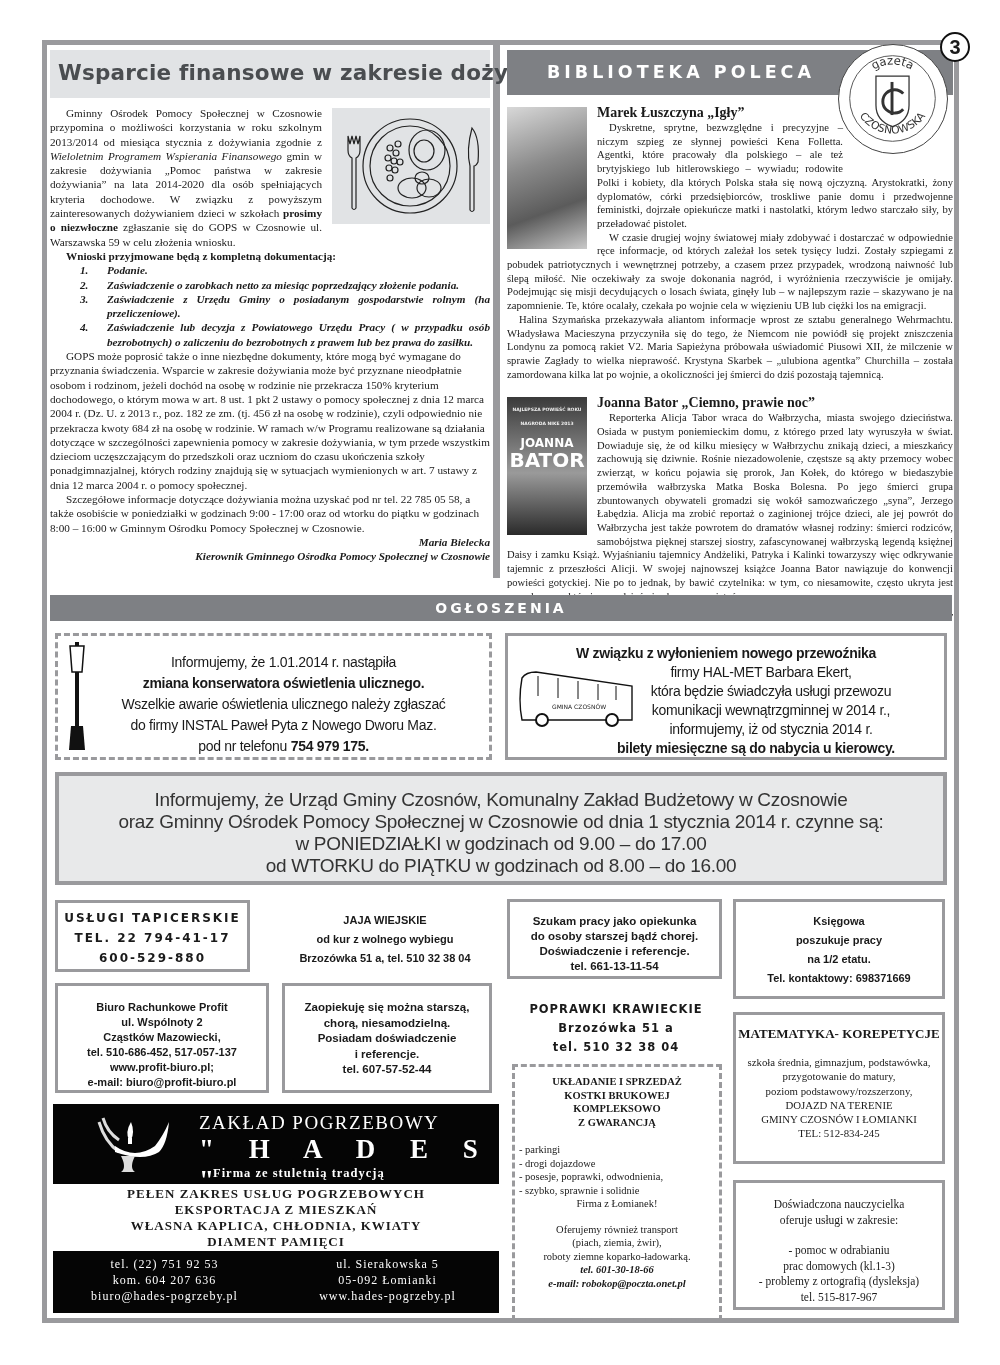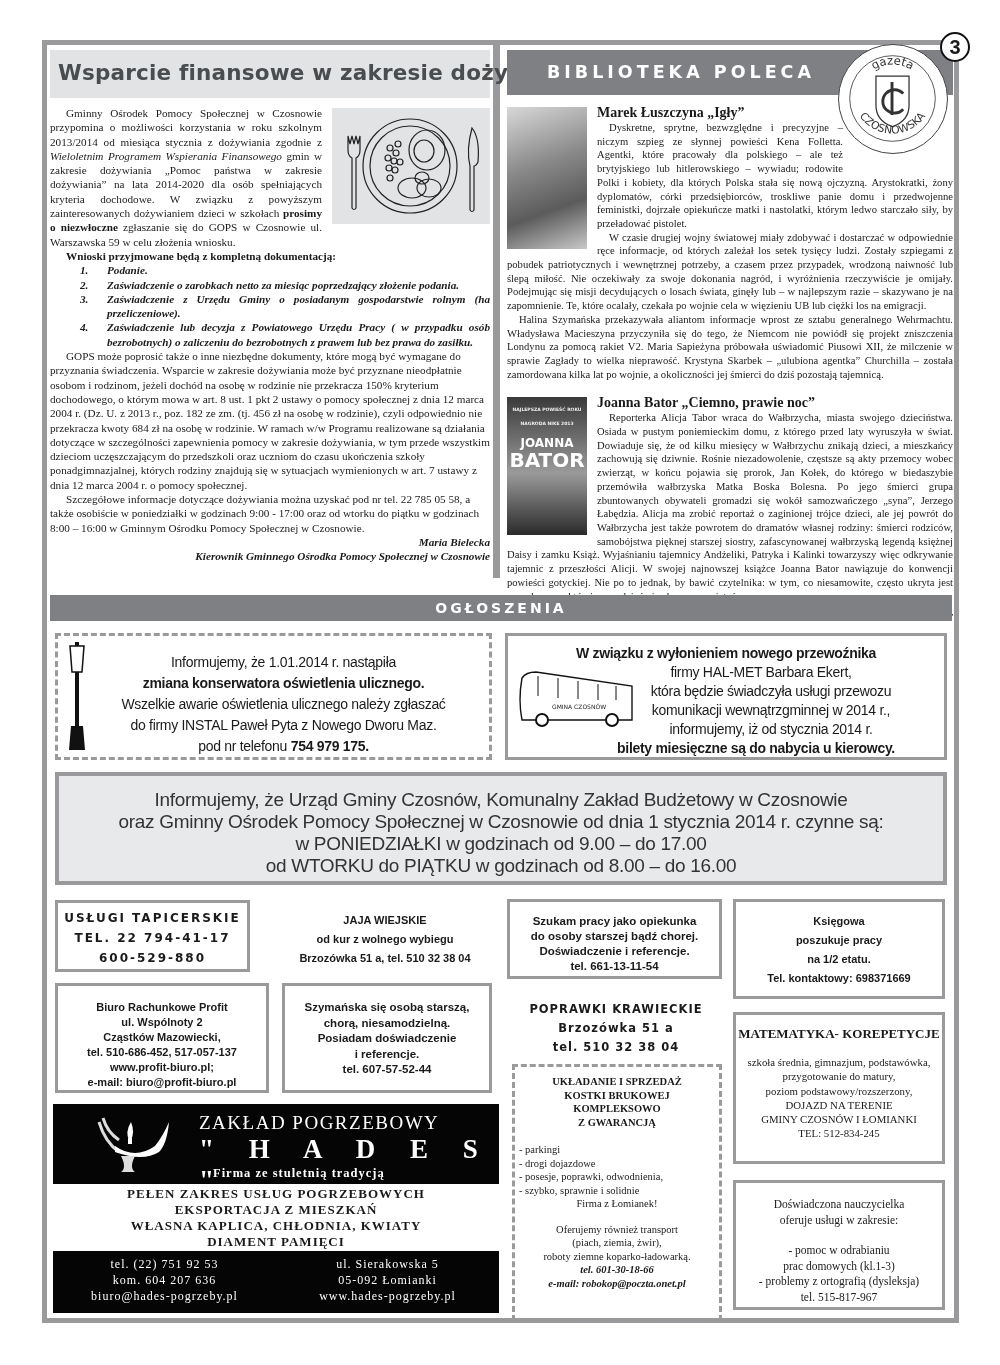--- a/index.html
+++ b/index.html
@@ -234,21 +234,21 @@
 <div class="small-ad profit sans">
   <div>Biuro Rachunkowe Profit</div>
   <div>ul. Wspólnoty 2</div>
   <div>Cząstków Mazowiecki,</div>
   <div>tel. 510-686-452, 517-057-137</div>
   <div>www.profit-biuro.pl;</div>
   <div>e-mail: biuro@profit-biuro.pl</div>
 </div>
 
 <div class="small-ad care sans">
-  <div>Szymańska się osobą starszą,</div>
+  <div>Zaopiekuję się można starszą,</div>
   <div>chorą, niesamodzielną.</div>
   <div>Posiadam doświadczenie</div>
   <div>i referencje.</div>
   <div>tel. 607-57-52-44</div>
 </div>
 
 <div class="small-ad seek sans">
   <div>Szukam pracy jako opiekunka</div>
   <div>do osoby starszej bądź chorej.</div>
   <div>Doświadczenie i referencje.</div>

